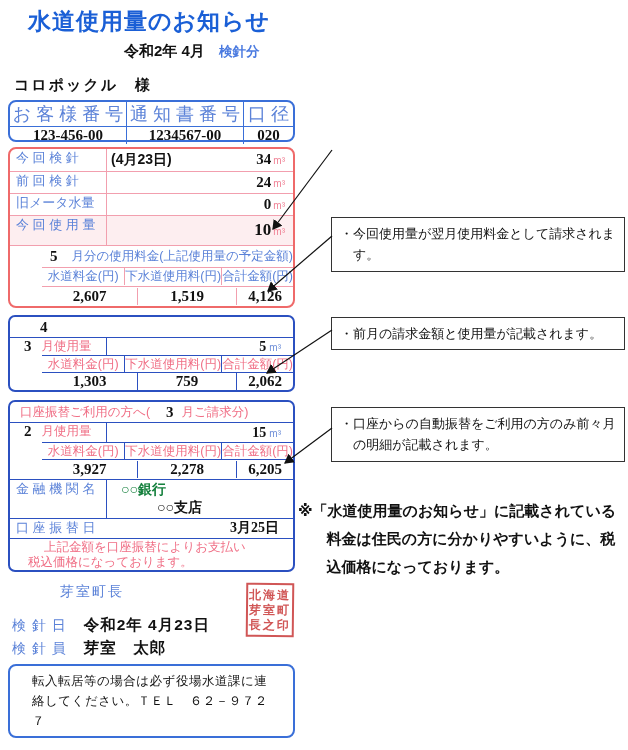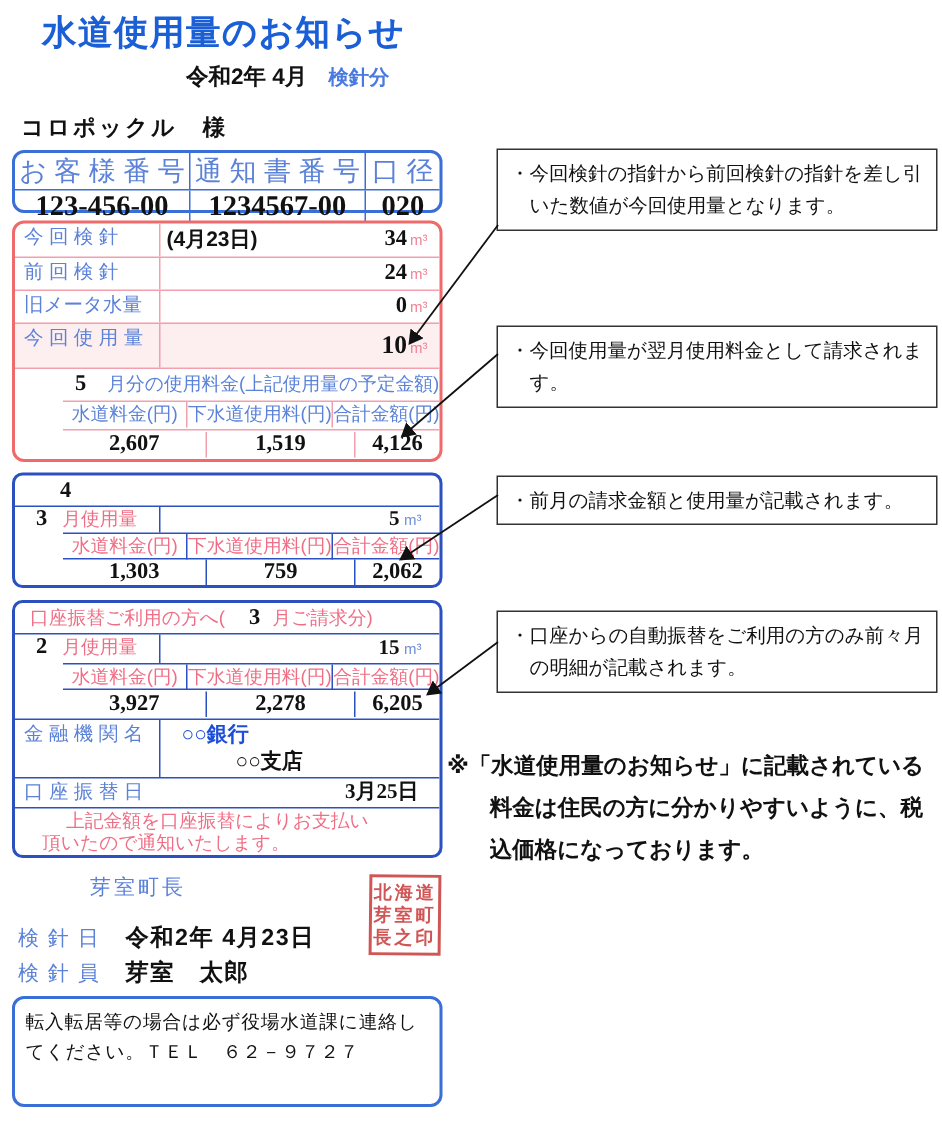--- a/index.html
+++ b/index.html
@@ -18,21 +18,21 @@
 
   
   .tbl1 { left:8px; top:100px; width:287px; height:42px; border:2px solid #3a6fd8; border-radius:8px; display:flex; flex-direction:column; background:#fff; }
   .tbl1 .r { display:flex; flex:1; }
   .tbl1 .r1 { border-bottom:1.5px solid #3a6fd8; }
   .tbl1 .c { display:flex; align-items:center; justify-content:center; }
   .tbl1 .c1 { width:117px; border-right:1.5px solid #3a6fd8; }
   .tbl1 .c2 { width:117px; border-right:1.5px solid #3a6fd8; }
   .tbl1 .c3 { flex:1; }
   .tbl1 .hd { color:#5b82d8; font-size:18px; }
-  .tbl1 .vl { font-size:19px; }
+  .tbl1 .vl { font-size:15px; }
 
   
   .tbl2 { left:8px; top:147px; width:287px; height:161px; border:2px solid #ef6a6a; border-radius:8px; display:flex; flex-direction:column; background:#fff; overflow:hidden; }
   .tbl2 .row { display:flex; align-items:center; }
   .tbl2 .bt { border-top:1px solid #f29fae; }
   .lblcell { width:97px; align-self:stretch; display:flex; padding-left:6px; }
   .tbl2 .lblcell { border-right:1px solid #f29fae; }
   .bluelbl { color:#5b82d8; font-size:13px; white-space:nowrap; }
   .tbl2 .mid { flex:1; display:flex; align-items:flex-start; }
   .tbl2 .note { font-size:14px; font-weight:bold; color:#111; margin-left:4px; }
@@ -62,30 +62,30 @@
   .btbl .lblcell { border-right:1px solid #2b50c0; align-self:stretch; }
   .btbl .cc1 { width:96px; border-right:1px solid #2b50c0; }
   .btbl .cc2 { width:99px; border-right:1px solid #2b50c0; }
   .btbl .cc3 { flex:1; }
   .btbl .cc { display:flex; align-items:center; justify-content:center; }
   .btbl .cv { font-size:15px; }
   .btbl .val { font-size:14px; }
   .t3title { padding-left:30px; }
   .t3title .pinktxt { margin-left:22px; }
   .t4title { padding-left:10px; }
-  .bankline1 { font-size:14px; font-weight:bold; color:#1d4ed8; padding-left:14px; }
+  .bankline1 { font-size:14px; font-weight:bold; color:#15803d; padding-left:14px; }
   .bankline2 { font-size:14px; font-weight:bold; color:#111; padding-left:50px; }
   .rednote { color:#f06e85; font-size:12.5px; line-height:15px; }
 
   
   .mayor { left:12px; top:583px; color:#5b82d8; font-size:14px; letter-spacing:2px;margin-left:48px; }
   .stamp { left:246px; top:583px; width:48px; height:54px; border:2.5px solid #cc4444; color:#cc4444; display:flex; flex-direction:column; align-items:center; justify-content:center; font-family:"Liberation Serif","DejaVu Serif",serif; font-weight:bold; font-size:12px; line-height:1.25; letter-spacing:2px; transform:rotate(0.6deg); opacity:.9; }
   .meta-row { left:12px; font-size:14px; color:#5b82d8; letter-spacing:1px; }
   .meta-row .mval { color:#111; font-weight:bold; font-size:15.5px; margin-left:12px; letter-spacing:1px; }
-  .contact { left:8px; top:664px; width:287px; height:74px; border:2px solid #3a6fd8; border-radius:8px; padding:5px 7px; font-size:12.5px; color:#111; line-height:1.6; letter-spacing:0.5px; }
+  .contact { left:8px; top:664px; width:287px; height:74px; border:2px solid #3a6fd8; border-radius:8px; padding:5px 22px; font-size:12.5px; color:#111; line-height:1.6; letter-spacing:0.5px; }
 
   
   .ann { left:331px; width:294px; border:1px solid #333; background:#fff; padding:5px 8px; font-size:13px; color:#111; line-height:1.65; }
   .ann .t { display:block; padding-left:1em; text-indent:-1em; }
   .ann1 { top:99px; }
   .ann2 { top:217px; }
   .ann3 { top:317px; }
   .ann4 { top:407px; }
   .taxnote { left:298px; top:497px; width:330px; font-size:15px; font-weight:bold; color:#111; line-height:1.85; padding-left:1.9em; text-indent:-1.9em; }
 
@@ -244,21 +244,21 @@
     <div class="row bt" style="height:21px">
       <div class="lblcell" style="border-right:none">
           <span class="bluelbl">口 座 振 替 日</span>
         </div>
       <span class="valwrap" style="padding-right:14px">
           <span style="font-size:14px" class="num">3月25日</span>
         </span>
     </div>
     <div class="bt" style="flex:1; padding-top:1px">
       <div class="rednote" style="padding-left:34px">上記金額を口座振替によりお支払い</div>
-      <div class="rednote" style="padding-left:18px">頂いたので通知いたします。</div>
+      <div class="rednote" style="padding-left:18px">税込価格になっております。</div>
     </div>
   </div>
 
   <div class="abs mayor">芽室町長</div>
 
   <div class="abs stamp">
     <div>北海道</div>
     <div>芽室町</div>
     <div>長之印</div>
   </div>
@@ -267,23 +267,20 @@
     <span>検 針 日</span>
     <span class="mval">令和2年 4月23日</span>
   </div>
   <div class="abs meta-row" style="top:638px">
     <span>検 針 員</span>
     <span class="mval">芽室　太郎</span>
   </div>
 
   <div class="abs contact">転入転居等の場合は必ず役場水道課に連絡してください。ＴＥＬ　６２－９７２７</div>
 
-  <div class="abs ann ann1">
-      <span class="t">・今回検針の指針から前回検針の指針を差し引いた数値が今回使用量となります。</span>
-    </div>
   <div class="abs ann ann2">
       <span class="t">・今回使用量が翌月使用料金として請求されます。</span>
     </div>
   <div class="abs ann ann3">
       <span class="t">・前月の請求金額と使用量が記載されます。</span>
     </div>
   <div class="abs ann ann4">
       <span class="t">・口座からの自動振替をご利用の方のみ前々月の明細が記載されます。</span>
     </div>
 

